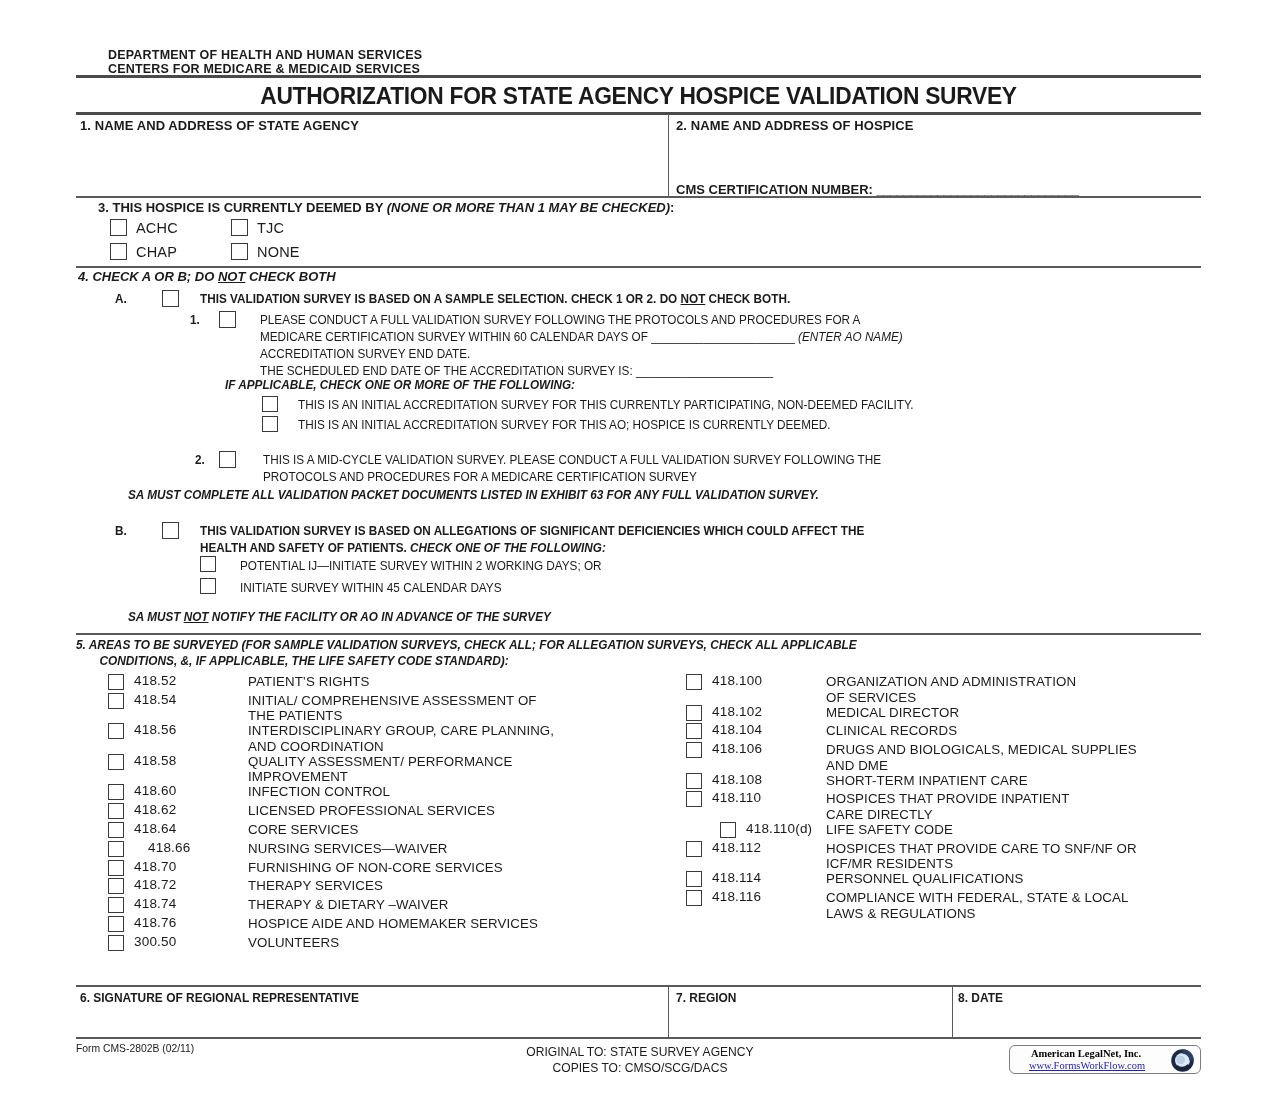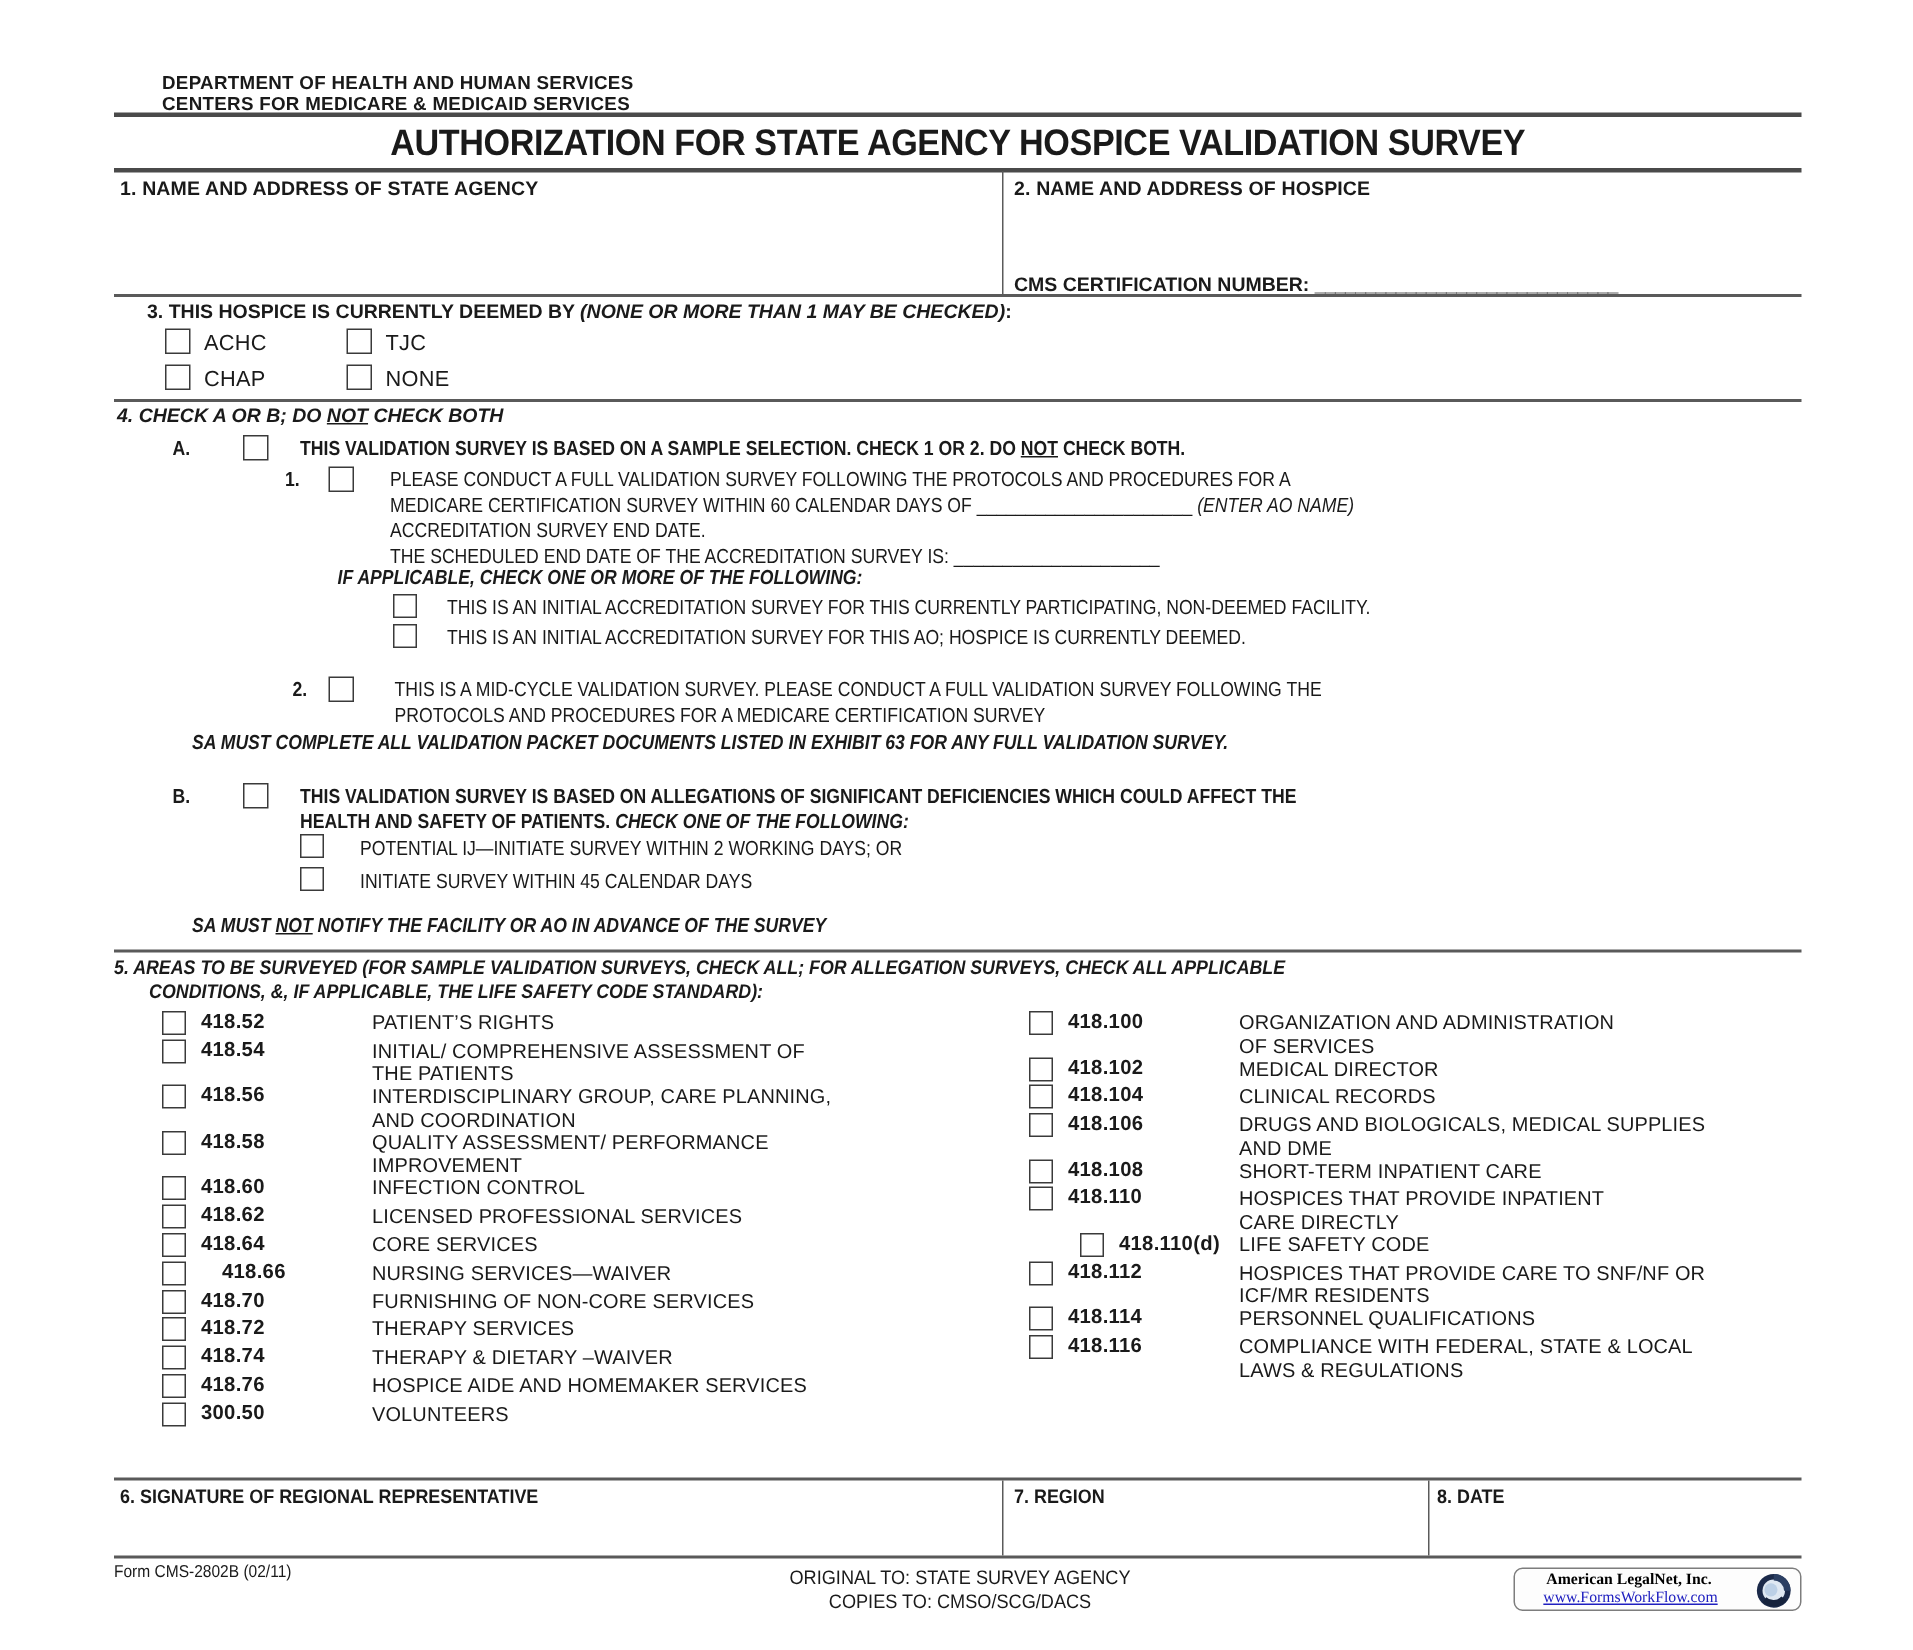--- a/index.html
+++ b/index.html
@@ -99,21 +99,21 @@
     font-size: 13.2px; font-weight: bold; font-style: italic;
     line-height: 16px;
     transform: scaleX(0.9); transform-origin: left top;
   }
   .sec5-title div { white-space: nowrap; }
 
   .areas { position: absolute; }
   .area-row { position: absolute; white-space: nowrap; }
   .area-code {
     position: absolute;
-    font-size: 13.5px; font-weight: bold; letter-spacing: .2px;
+    font-size: 13.5px; font-weight: normal; letter-spacing: .2px;
     white-space: nowrap;
   }
   .area-desc {
     position: absolute;
     font-size: 13.3px; letter-spacing: .1px; line-height: 15.5px;
     white-space: nowrap;
   }
   .area-cb { position: absolute; }
 
   

